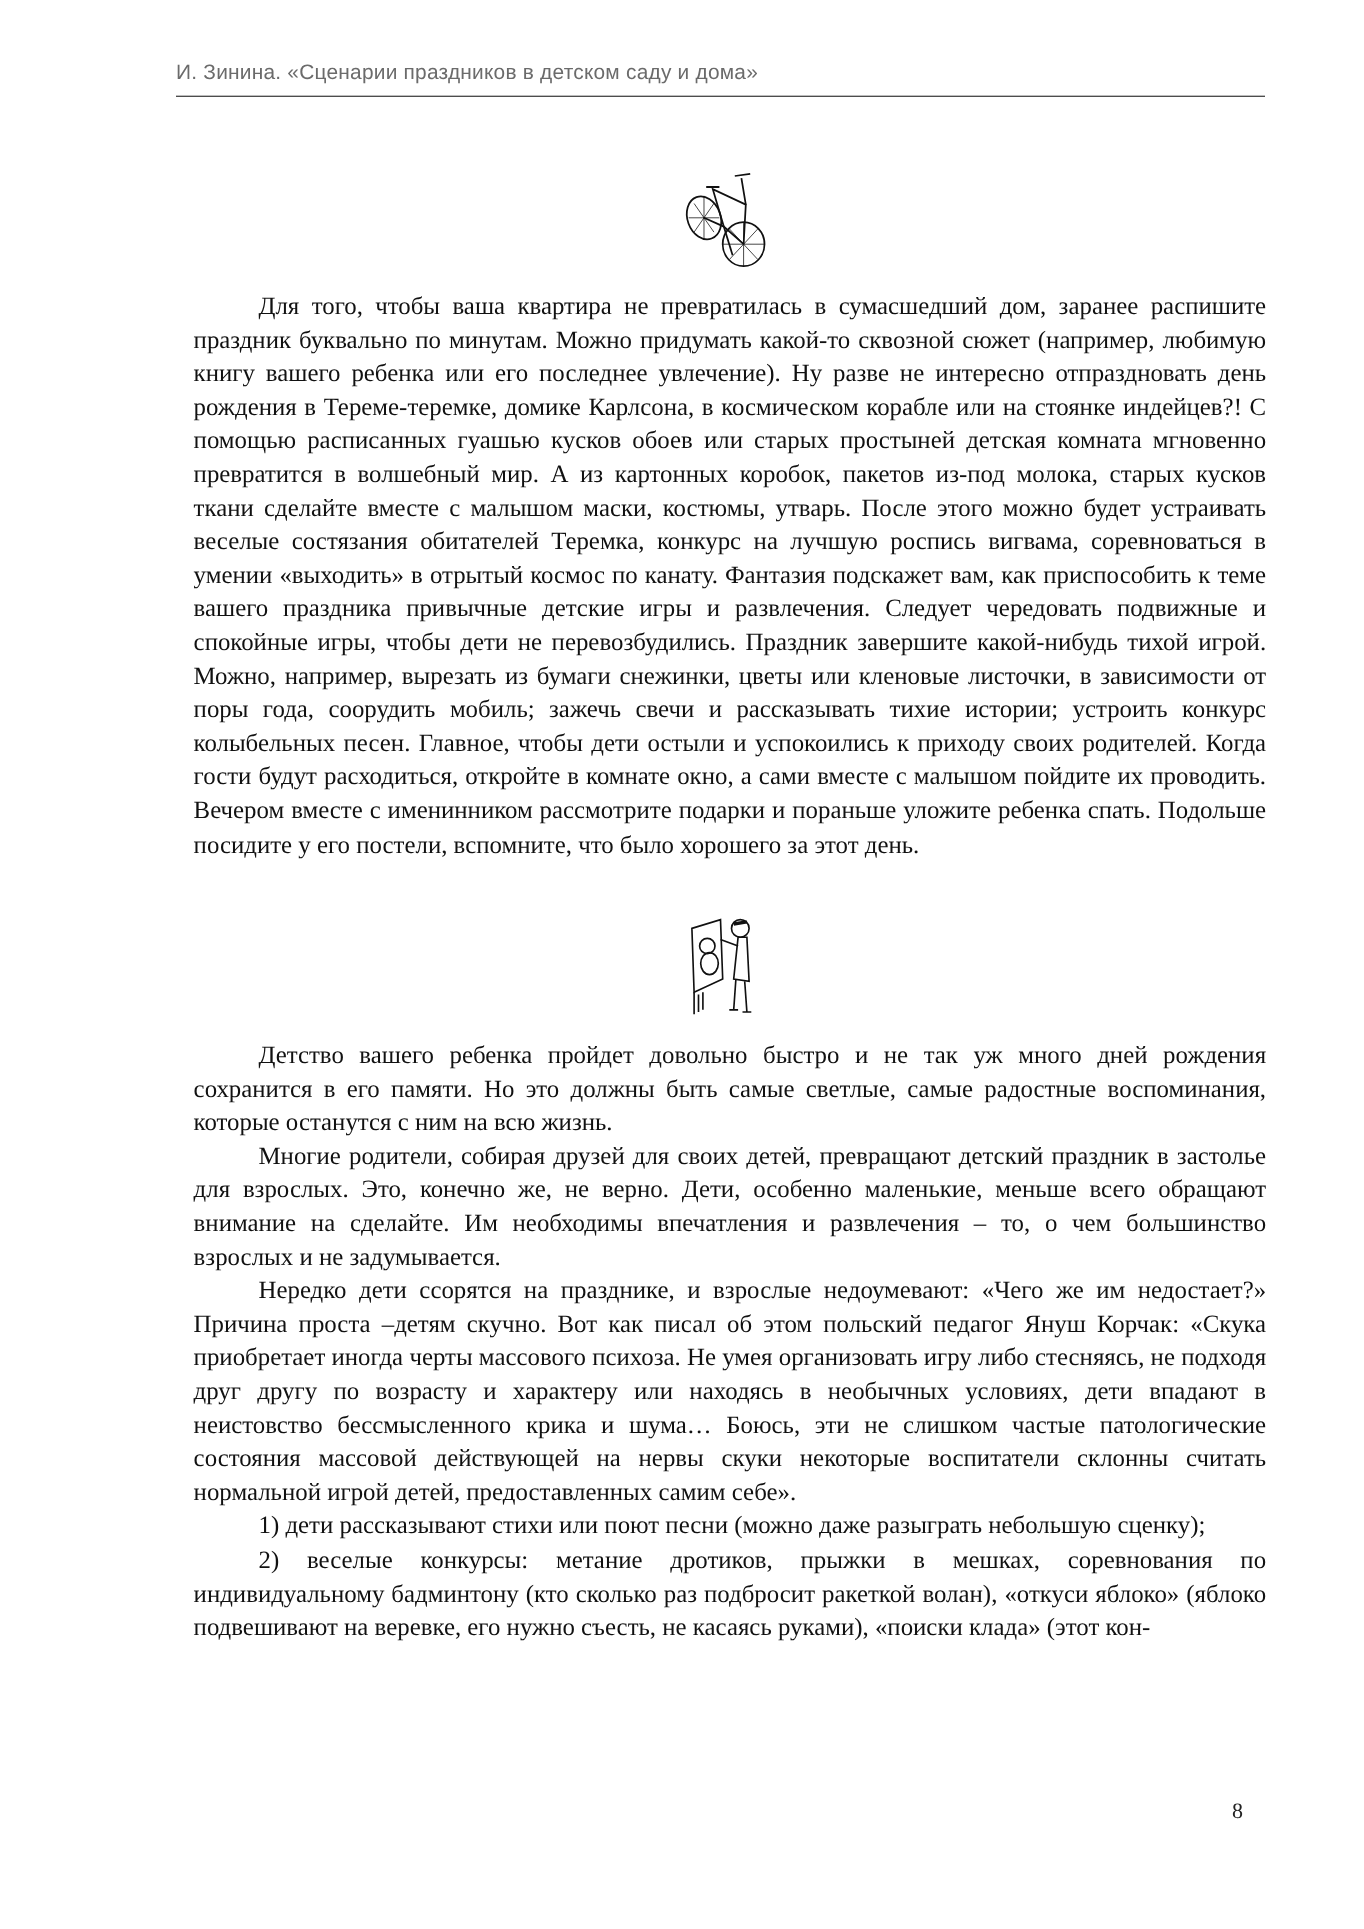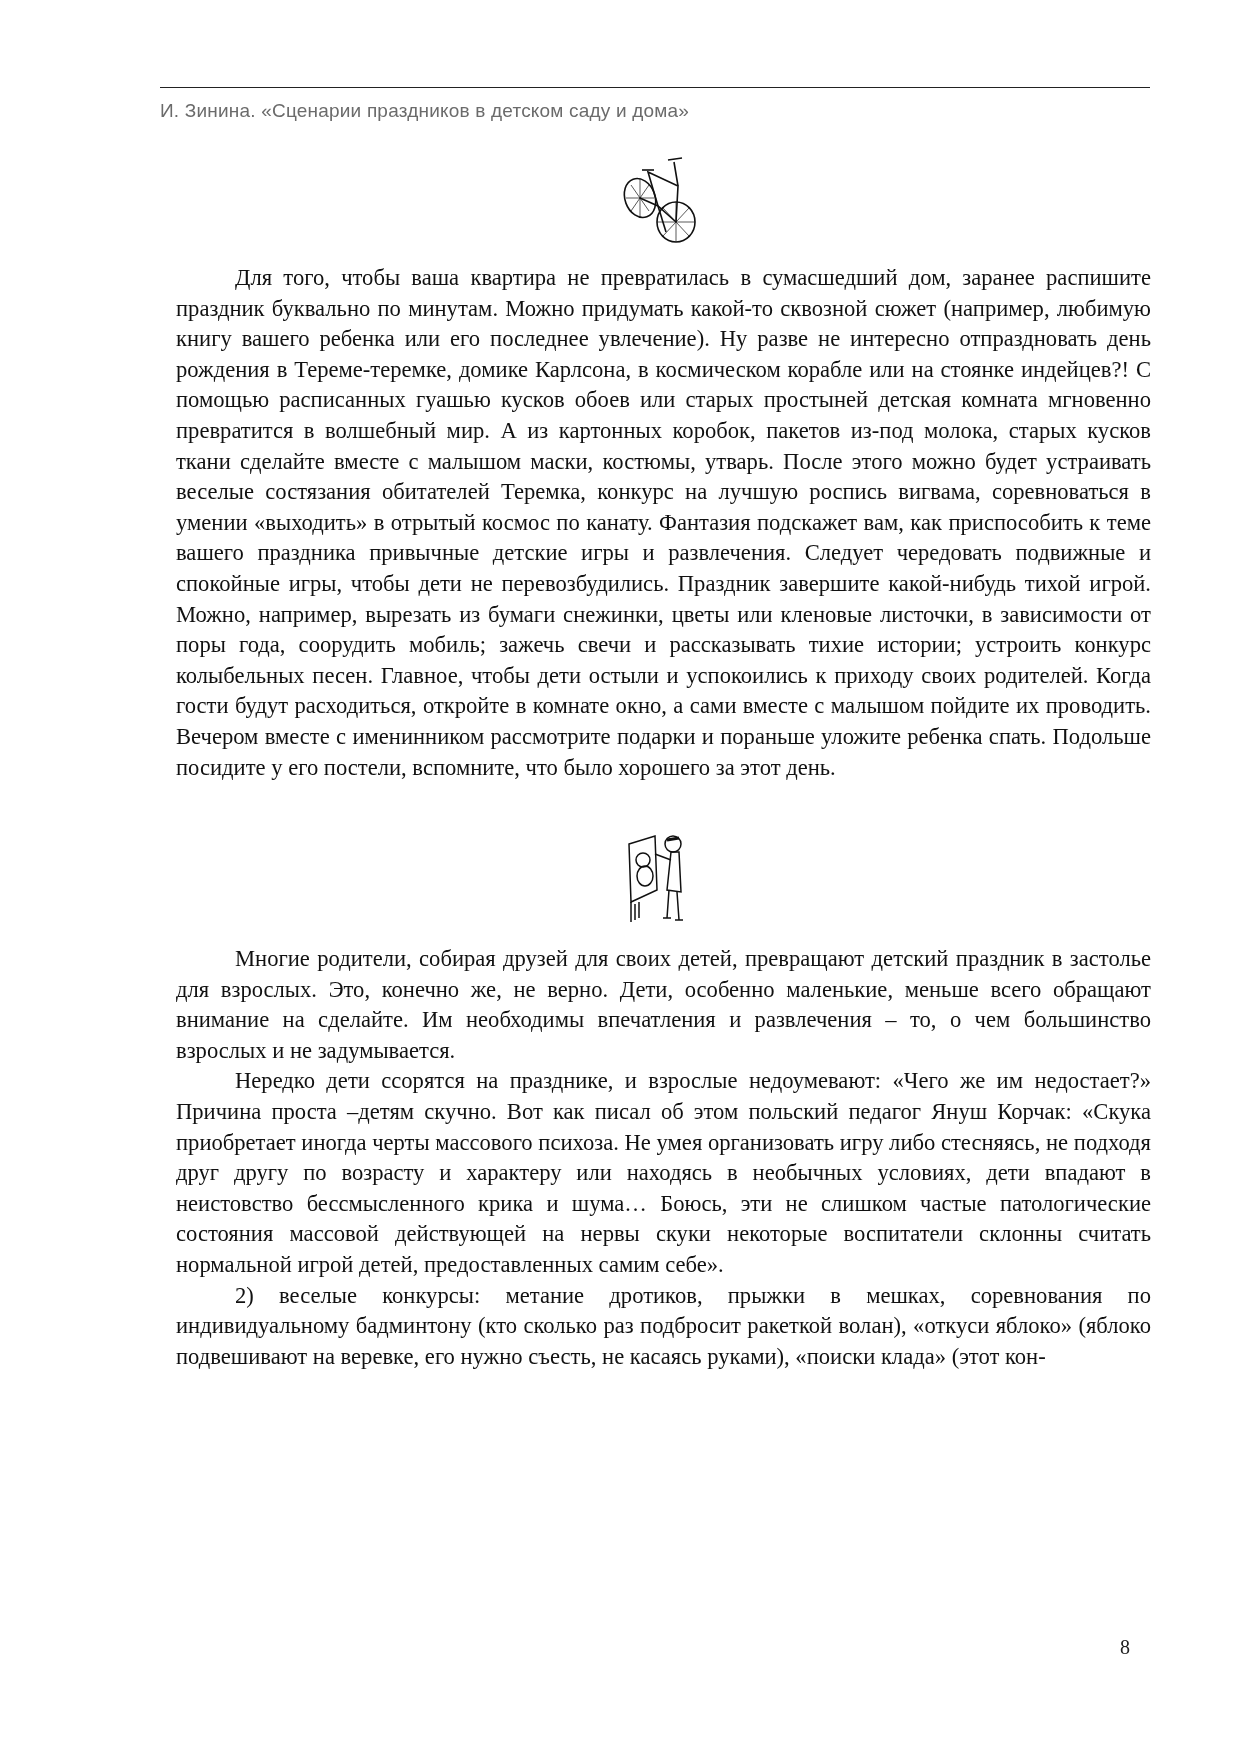--- a/index.html
+++ b/index.html
@@ -1,21 +1,20 @@
 <!DOCTYPE html>
 <html><head>
   <meta charset="utf-8">
   <style>
     html, body { margin: 0; padding: 0; background: #ffffff; }
     body { width: 1240px; height: 1754px; position: relative; overflow: hidden; }
     .header {
       position: absolute; left: 160px; top: 56px; width: 990px;
       font-family: "Liberation Sans", sans-serif; font-size: 19px; color: #6b6b6b;
       letter-spacing: 0.2px;
-      margin-top: 44px;
     }
     .header-rule {
       position: absolute; left: 160px; top: 87px; width: 990px; height: 0;
       border-top: 1.5px solid #222;
     }
     .illus { position: absolute; }
     .illus-bike { left: 618px; top: 150px; width: 90px; height: 96px; }
     .illus-painter { left: 617px; top: 820px; width: 80px; height: 106px; }
     .body-text {
       position: absolute; left: 176px; width: 975px;
@@ -61,18 +60,20 @@
   <path d="M14 82 L14 102 M18 84 L18 100 M22 82 L22 98"></path>
   <circle cx="56" cy="24" r="8"></circle>
   <path d="M50 20 L62 18" stroke-width="3"></path>
   <path d="M54 32 L50 70 L64 72 L62 32 Z"></path>
   <path d="M54 40 L38 34"></path>
   <path d="M52 70 L50 98 M60 72 L62 100"></path>
   <path d="M46 98 L54 98 M58 100 L66 100"></path>
 </svg>
 
 <div class="body-text block2">
+  <p>Детство вашего ребенка пройдет довольно быстро и не так уж много дней рождения сохранится в его памяти. Но это должны быть самые светлые, самые радостные воспоминания, которые останутся с ним на всю жизнь.</p>
   <p>Многие родители, собирая друзей для своих детей, превращают детский праздник в застолье для взрослых. Это, конечно же, не верно. Дети, особенно маленькие, меньше всего обращают внимание на сделайте. Им необходимы впечатления и развлечения – то, о чем большинство взрослых и не задумывается.</p>
   <p>Нередко дети ссорятся на празднике, и взрослые недоумевают: «Чего же им недостает?» Причина проста –детям скучно. Вот как писал об этом польский педагог Януш Корчак: «Скука приобретает иногда черты массового психоза. Не умея организовать игру либо стесняясь, не подходя друг другу по возрасту и характеру или находясь в необычных условиях, дети впадают в неистовство бессмысленного крика и шума… Боюсь, эти не слишком частые патологические состояния массовой действующей на нервы скуки некоторые воспитатели склонны считать нормальной игрой детей, предоставленных самим себе».</p>
+  <p>1) дети рассказывают стихи или поют песни (можно даже разыграть небольшую сценку);</p>
   <p>2) веселые конкурсы: метание дротиков, прыжки в мешках, соревнования по индивидуальному бадминтону (кто сколько раз подбросит ракеткой волан), «откуси яблоко» (яблоко подвешивают на веревке, его нужно съесть, не касаясь руками), «поиски клада» (этот кон-</p>
 </div>
 
 <div class="page-number">8</div>
 
 </body></html>

